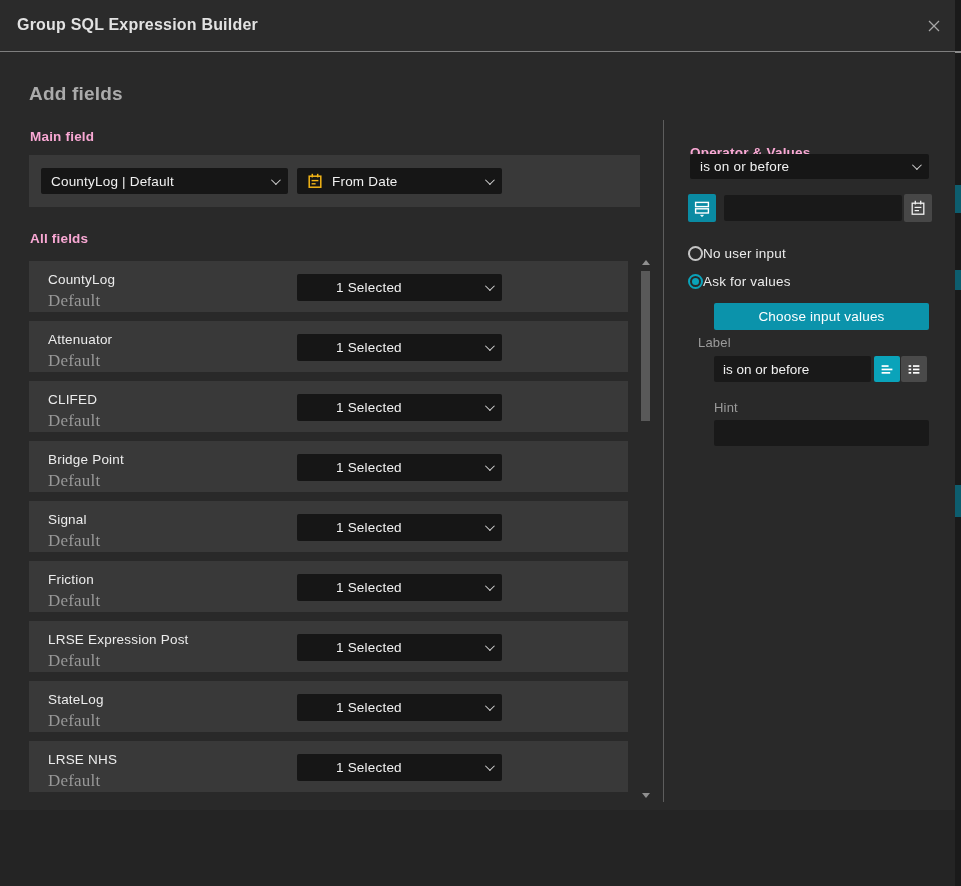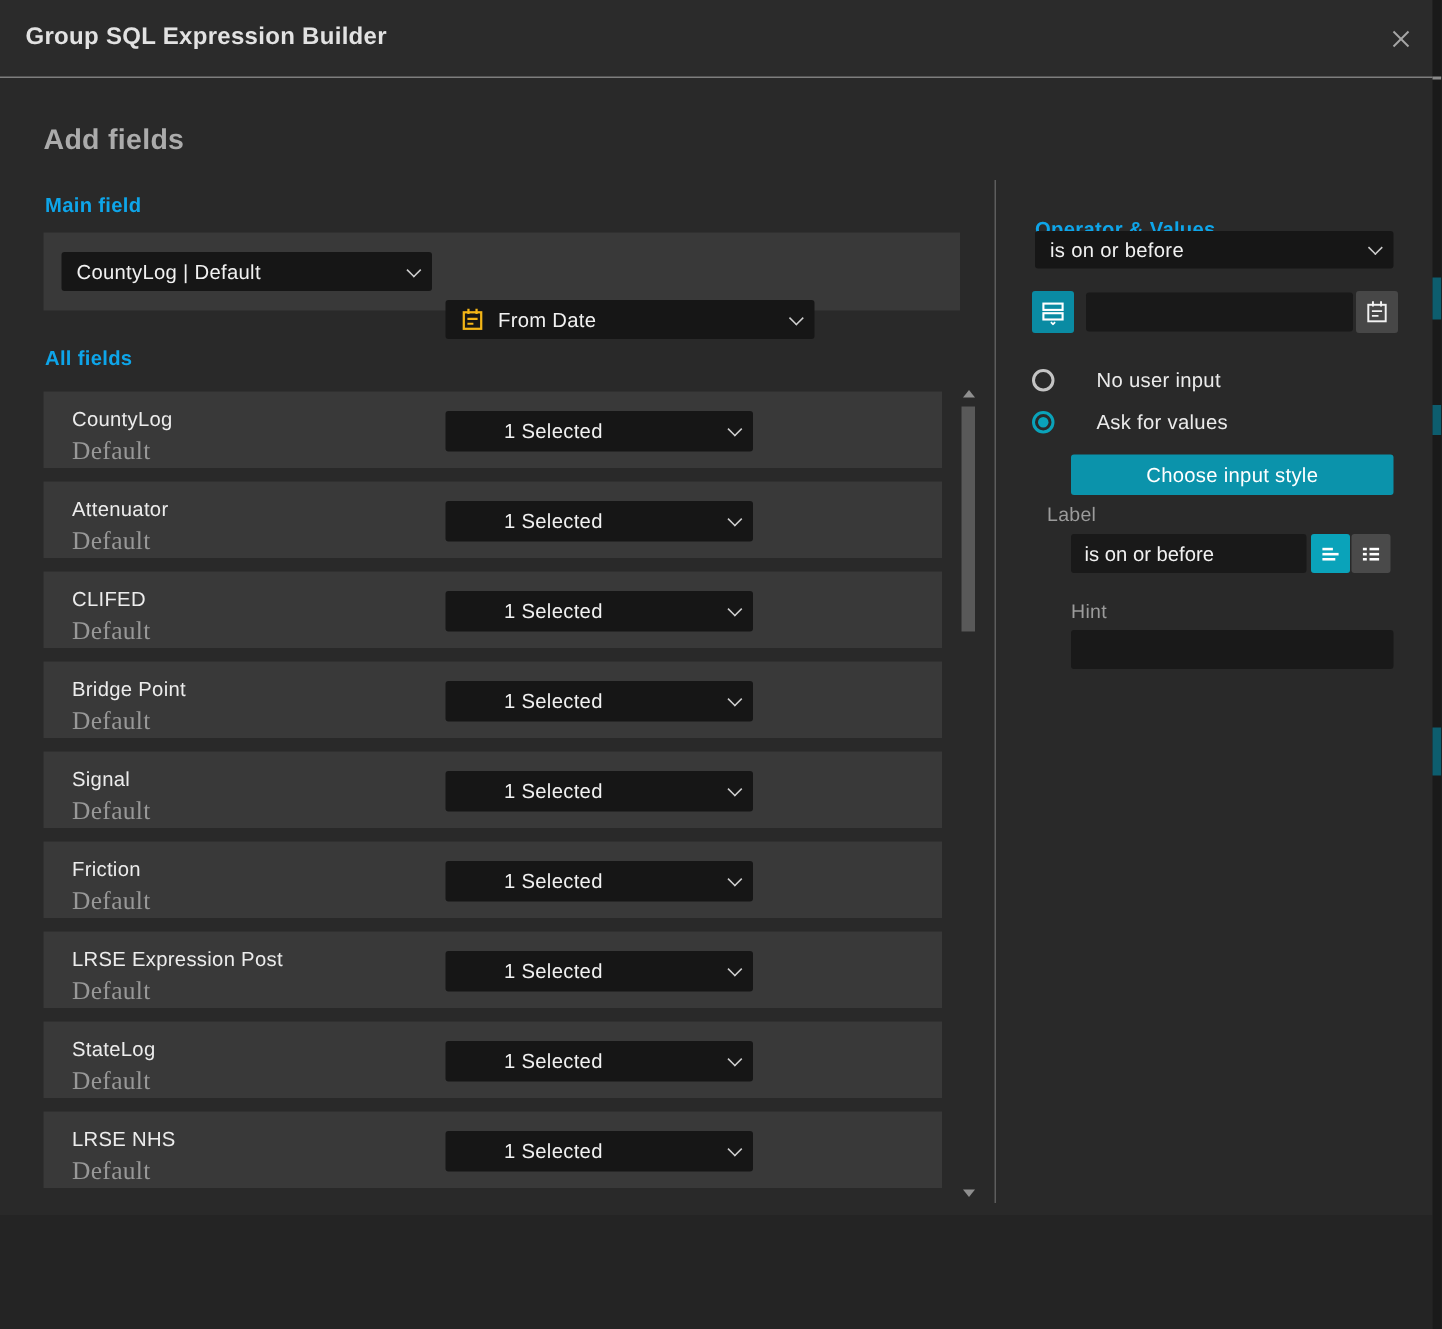--- a/index.html
+++ b/index.html
@@ -9,29 +9,29 @@
   .dialog { position:absolute; left:0; top:0; width:955px; height:886px; background:#292929; }
 
   
   .titlebar { position:absolute; left:0; top:0; width:955px; height:52px; background:#2b2b2b; }
   .title { position:absolute; left:17px; top:16px; font-size:16px; font-weight:600; color:#e2e2e2; letter-spacing:.2px; }
   .close-btn { position:absolute; left:924px; top:16px; width:20px; height:20px; cursor:pointer; display:flex; align-items:center; justify-content:center; }
   .top-sep { position:absolute; left:0; top:51px; width:961px; height:1px; background:#7e7e7e; }
 
   
   .h-add { position:absolute; left:29px; top:83px; font-size:19px; font-weight:bold; color:#ababab; letter-spacing:.2px; }
-  .h-sub { position:absolute; font-size:13.5px; font-weight:bold; color:#0ea5e9; letter-spacing:.2px; }
+  .h-sub { position:absolute; font-size:13.5px; font-weight:bold; color:#f9a8d4; letter-spacing:.2px; }
 
   
   .main-panel { position:absolute; left:29px; top:155px; width:611px; height:52px; background:#393939; }
   .select { background:#161616; border-radius:2px; display:flex; align-items:center; padding:0 10px; cursor:pointer; color:#f1f1f1; font-size:13.5px; letter-spacing:.2px; }
   .select .sel-text { flex:1; white-space:nowrap; overflow:hidden; }
   .chev { width:7px; height:7px; border-right:1.6px solid #cfcfcf; border-bottom:1.6px solid #cfcfcf; transform:rotate(45deg) translateY(-2px); flex:none; }
   .dd-layer { position:absolute; left:12px; top:13px; width:247px; height:26px; }
-  .dd-field { position:absolute; left:268px; top:13px; width:246px; height:26px; gap:9px;margin-top:32px; }
+  .dd-field { position:absolute; left:268px; top:13px; width:205px; height:26px; gap:9px; }
 
   
   .fields-list { position:absolute; left:29px; top:261px; width:502px; }
   .row { position:relative; width:599px; height:51px; background:#393939; margin-bottom:9px; }
   .row-name { position:absolute; left:19px; top:11px; font-size:13.5px; color:#ececec; letter-spacing:.2px; }
   .row-sub { position:absolute; left:19px; top:30px; font-size:17px; color:#989898; letter-spacing:.2px;font-family:Liberation Serif, serif; }
   .row-select { position:absolute; left:268px; top:13px; width:205px; height:27px;padding-left:39px; }
 
   
   .scrollbar { position:absolute; left:641px; top:258px; width:9px; height:542px; }
@@ -41,21 +41,21 @@
 
   .v-divider { position:absolute; left:663px; top:120px; width:1px; height:682px; background:#5d5d5d; }
 
   
   .op-heading { left:690px; top:145px; }
   .op-select { position:absolute; left:690px; top:154px; width:239px; height:25px; }
   .val-type-btn { position:absolute; left:688px; top:194px; width:28px; height:28px; background:#0a8ba3; border:none; border-radius:2px; display:flex; align-items:center; justify-content:center; cursor:pointer; color:#fff; }
   .val-input { position:absolute; left:724px; top:195px; width:178px; height:26px; background:#191919; border:none; border-radius:2px; color:#f1f1f1; font-size:13.5px; padding:0 8px; font-family:"Liberation Sans",sans-serif; }
   .cal-btn { position:absolute; left:904px; top:194px; width:28px; height:28px; background:#474747; border:none; border-radius:2px; display:flex; align-items:center; justify-content:center; cursor:pointer; color:#f2f2f2; }
 
-  .radio-row { position:absolute; left:688px; display:flex; align-items:center; gap:28px; cursor:pointer; }
+  .radio-row { position:absolute; left:688px; display:flex; align-items:center; gap:0; cursor:pointer; }
   .radio { width:15px; height:15px; border-radius:50%; border:2px solid #c4c4c4; flex:none; position:relative; background:transparent; }
   .radio.selected { border-color:#0aa3ba; }
   .radio.selected::after { content:""; position:absolute; left:50%; top:50%; width:7px; height:7px; margin:-3.5px 0 0 -3.5px; border-radius:50%; background:#0aa3ba; }
   .radio-label { font-size:13.5px; color:#ebebeb; letter-spacing:.2px; }
 
   .choose-btn { position:absolute; left:714px; top:303px; width:215px; height:27px; background:#0b93ab; color:#ffffff; border:none; border-radius:2px; font-size:13.5px; letter-spacing:.2px; cursor:pointer; font-family:"Liberation Sans",sans-serif; }
   .cap { position:absolute; font-size:13px; color:#9b9b9b; letter-spacing:.2px; }
   .label-input { position:absolute; left:714px; top:356px; width:157px; height:26px; background:#191919; border:none; border-radius:2px; color:#f1f1f1; font-size:13.5px; padding:0 9px; font-family:"Liberation Sans",sans-serif; }
   .icon-btn { position:absolute; top:356px; width:26px; height:26px; border:none; display:flex; align-items:center; justify-content:center; cursor:pointer; color:#fff; border-radius:2px; }
   .icon-btn.align { left:874px; background:#0aa3ba; }
@@ -227,21 +227,21 @@
 
     <div class="radio-row" style="top:246px;">
       <span class="radio" id="radio-no-input"></span>
       <span class="radio-label">No user input</span>
     </div>
     <div class="radio-row" style="top:274px;">
       <span class="radio selected" id="radio-ask-values"></span>
       <span class="radio-label">Ask for values</span>
     </div>
 
-    <button class="choose-btn">Choose input style</button>
+    <button class="choose-btn">Choose input values</button>
 
     <div class="cap" style="left:698px; top:335px;">Label</div>
     <input class="label-input" type="text" value="is on or before" style="">
     <button class="icon-btn align">
       <svg width="16" height="16" viewBox="0 0 16 16">
         <rect x="2.6" y="4.2" width="7" height="1.7" fill="#ffffff"></rect>
         <rect x="2.6" y="7.6" width="10.8" height="1.7" fill="#ffffff"></rect>
         <rect x="2.6" y="11" width="8.6" height="1.7" fill="#ffffff"></rect>
       </svg>
     </button>

